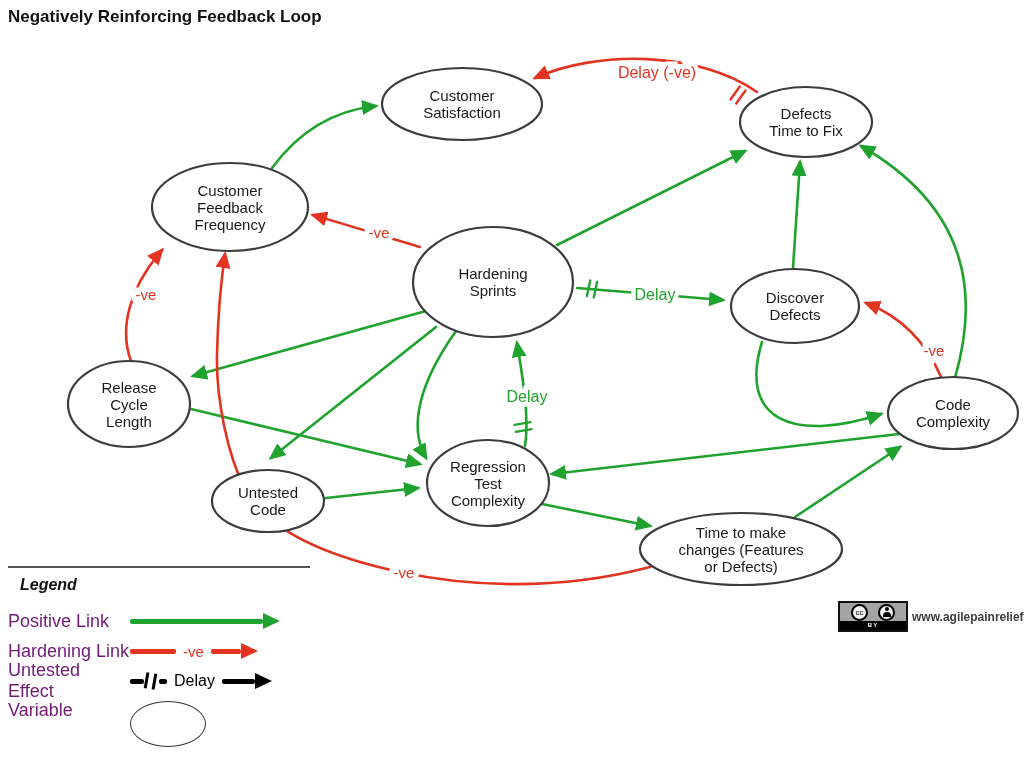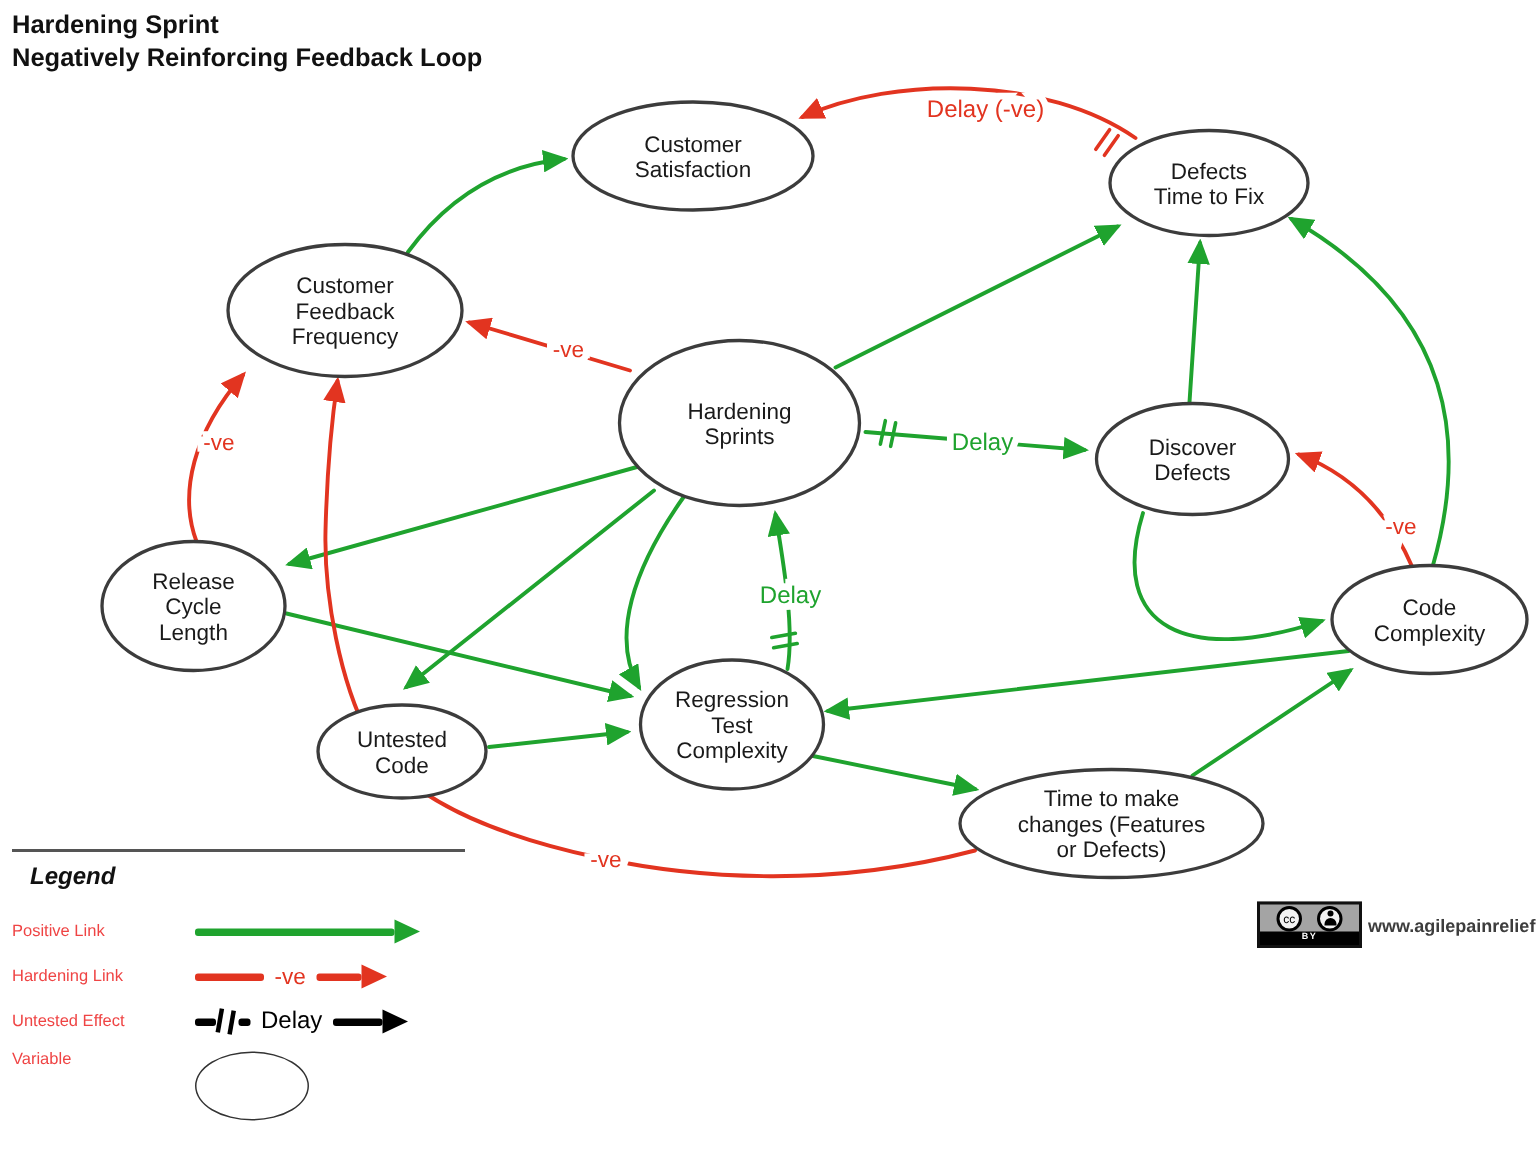--- a/index.html
+++ b/index.html
@@ -7,21 +7,21 @@
     position:relative; width:1024px; height:769px; background:#ffffff;
     font-family:"Liberation Sans", sans-serif; overflow:hidden;
   }
   #diagram { position:absolute; left:0; top:0; }
   .title-block { position:absolute; left:8px; top:6px; font-weight:bold; font-size:17px; line-height:22px; color:#111; }
   
   .legend { position:absolute; left:8px; top:566px; width:320px; }
   .legend-rule { width:302px; border-top:2.5px solid #555; margin-bottom:8px; }
   .legend-heading { font-weight:bold; font-size:16px; color:#111; margin:0 0 12px 12px;font-style:italic; }
   .legend-row { display:flex; align-items:center; height:30px; }
-  .legend-label { width:122px; font-size:11px; color:#ef4444; flex:none; }
+  .legend-label { width:122px; font-size:18px; color:#701a75; flex:none; }
   .legend-gfx { display:flex; align-items:center; }
   .seg { display:inline-block; height:5px; border-radius:2px; }
   .seg.pos { background:var(--green); }
   .seg.neg { background:var(--red); }
   .seg.blk { background:#000; }
   .arr { width:0; height:0; border-top:8px solid transparent; border-bottom:8px solid transparent; }
   .arr.pos { border-left:17px solid var(--green); }
   .arr.neg { border-left:17px solid var(--red); }
   .arr.blk { border-left:17px solid #000; }
   .edge-tag { font-size:15px; margin:0 7px; }
@@ -40,21 +40,20 @@
   .person-head { width:4px; height:4px; background:#000; border-radius:50%; margin-bottom:1px; }
   .person-body { width:8px; height:5px; background:#000; border-radius:4px 4px 0 0; }
   .person { display:flex; flex-direction:column; align-items:center; }
 </style>
 </head>
 <body>
 
 <div id="stage">
 
   <div class="title-block">
-    <div>Hardening Sprint</div>
     <div>Negatively Reinforcing Feedback Loop</div>
   </div>
 
   <svg id="diagram" width="1024" height="769" viewBox="0 0 1024 769">
       <defs>
         <marker id="arrow-positive" markerUnits="userSpaceOnUse" markerWidth="17" markerHeight="15" refX="14" refY="7.5" orient="auto">
           <path d="M 0 0 L 17 7.5 L 0 15 Z" fill="#1FA32E"></path>
         </marker>
         <marker id="arrow-negative" markerUnits="userSpaceOnUse" markerWidth="17" markerHeight="15" refX="14" refY="7.5" orient="auto">
           <path d="M 0 0 L 17 7.5 L 0 15 Z" fill="#E23420"></path>

